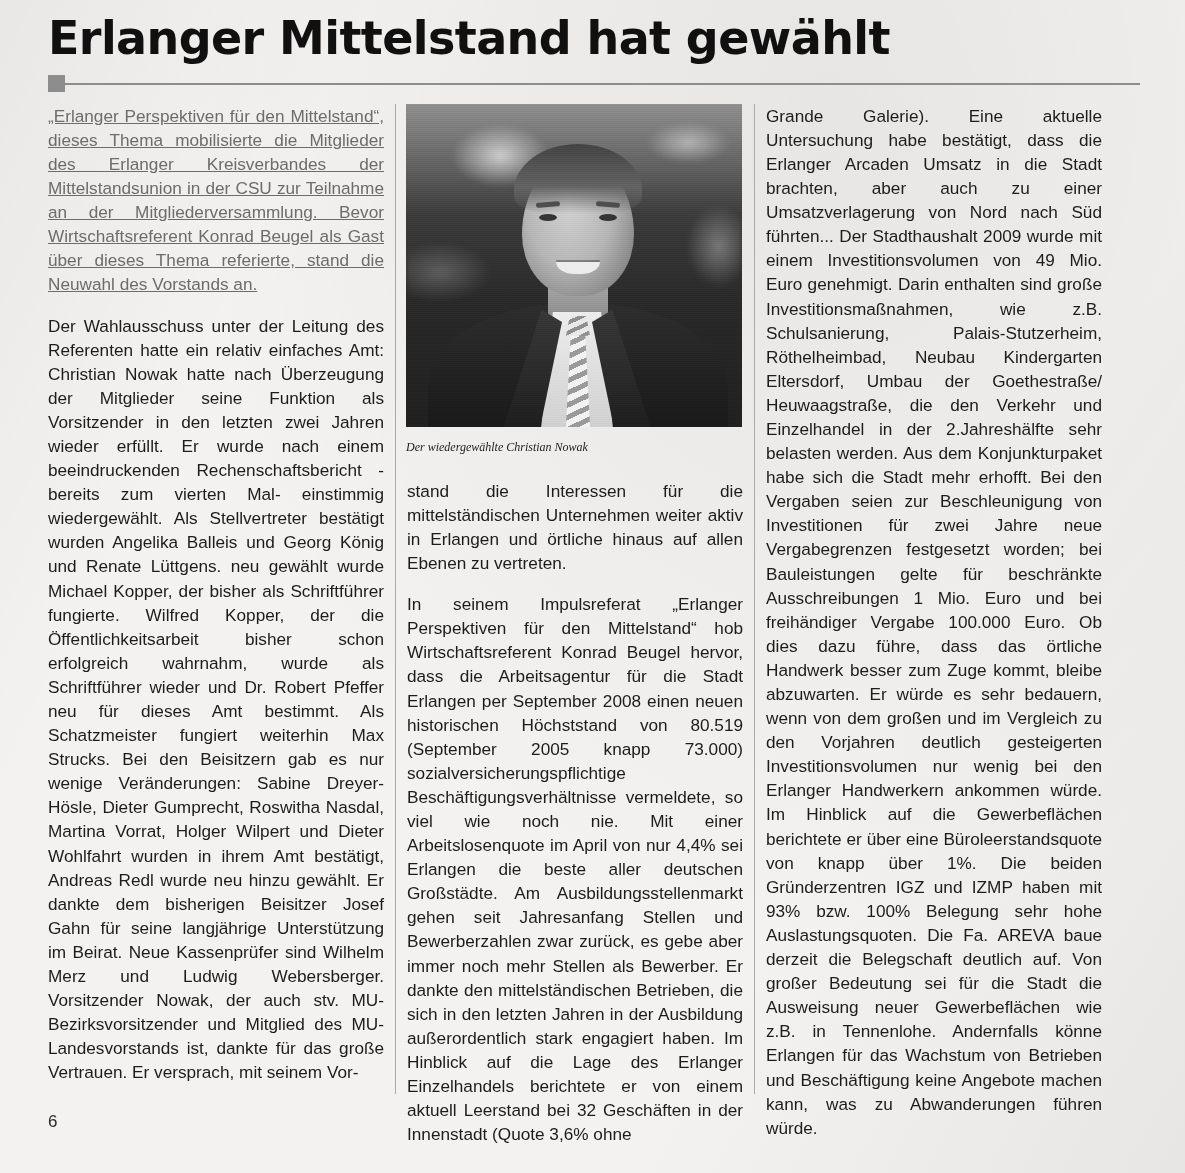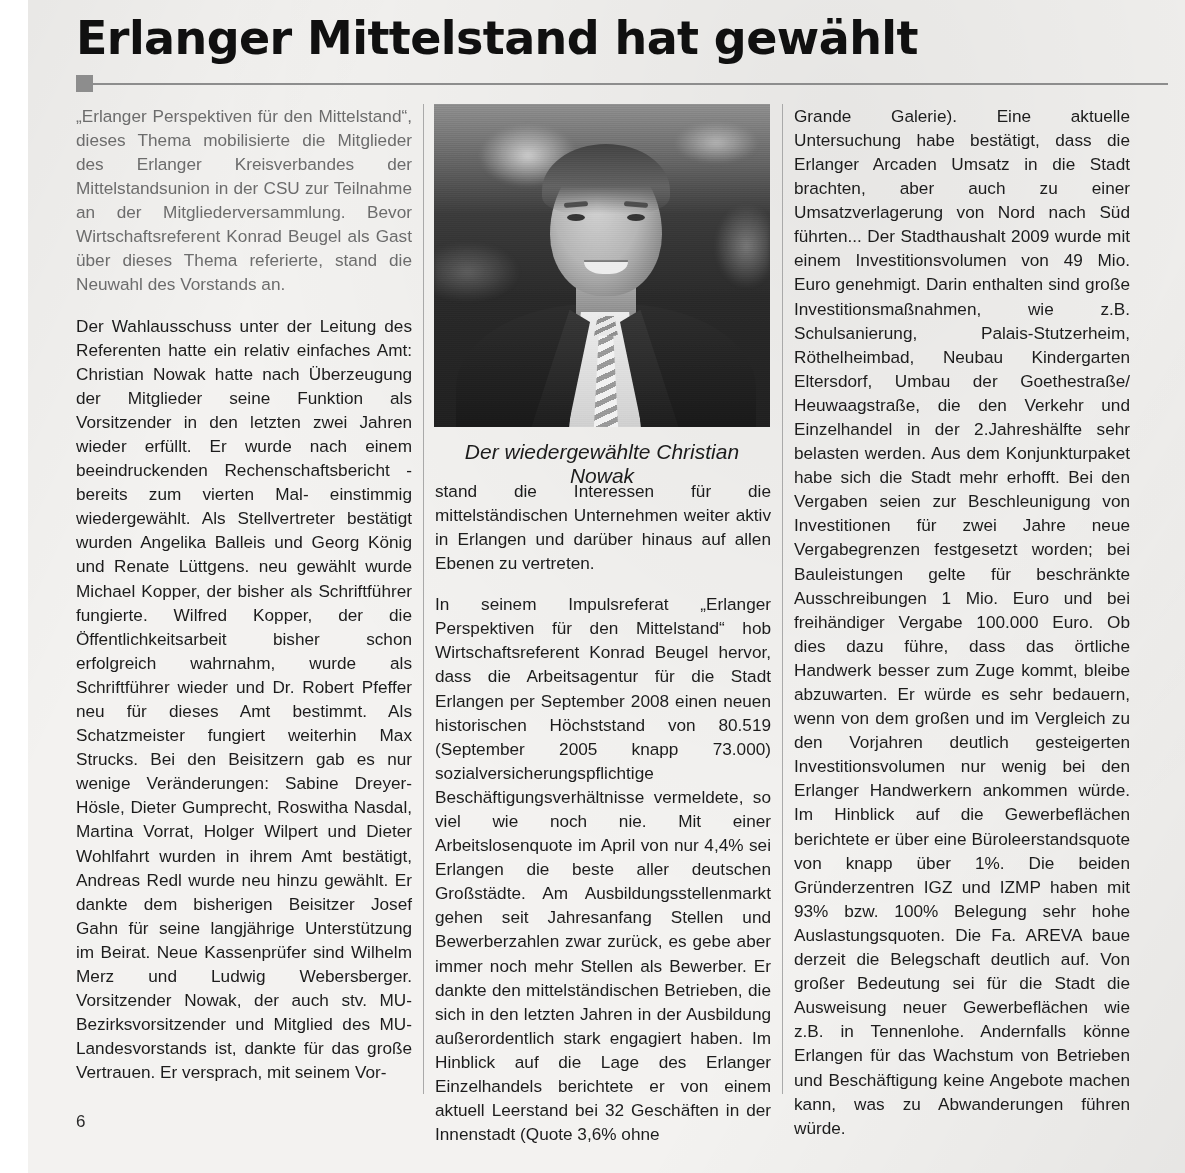--- a/index.html
+++ b/index.html
@@ -18,21 +18,20 @@
   
   .page {
     position: absolute;
     inset: 0;
     background:
       linear-gradient(115deg, rgba(0,0,0,0.045) 0%, rgba(0,0,0,0) 22%),
       linear-gradient(300deg, rgba(0,0,0,0.05) 0%, rgba(0,0,0,0) 30%),
       radial-gradient(ellipse at 70% 10%, rgba(0,0,0,0.05), rgba(0,0,0,0) 55%),
       #f3f2f0;
     padding: 0;
-    margin-left: 28px;
   }
   .inner {
     position: absolute;
     left: 48px;
     top: 8px;
     width: 1092px;
     height: 1150px;
   }
 
   
@@ -100,20 +99,21 @@
     font-family: "Liberation Sans", sans-serif;
     font-size: 17.2px;
     line-height: 24.1px;
     text-align: justify;
     margin: 0 0 17px 0;
     color: #1c1c1c;
     hyphens: manual;
   }
   p.lead {
     color: #6c6c6c;
+    text-decoration: underline;
   }
 
   
   .photo-wrap {
     position: absolute;
     left: 358px;
     top: 0px;
     width: 336px;
   }
   .photo {
@@ -218,25 +218,25 @@
     border-radius: 0 0 22px 22px / 0 0 14px 14px;
     box-shadow: 0 -2px 0 0 rgba(90,78,68,0.55);
   }
   .photo .grain {
     position: absolute; inset: 0;
     background-image:
       repeating-linear-gradient(0deg, rgba(255,255,255,0.035) 0px, rgba(255,255,255,0.035) 1px, rgba(0,0,0,0.035) 1px, rgba(0,0,0,0.035) 2px);
     mix-blend-mode: overlay;
   }
   .caption {
-    font-family: Liberation Sans, sans-serif;
+    font-family: Liberation Serif, serif;
     font-style: italic;
-    font-size: 21px;
+    font-size: 12px;
     color: #1c1c1c;
-    text-align: center;
+    text-align: left;
     margin-top: 13px;
   }
   .col2-after-photo { margin-top: 375px; }
 
   
   .pagenum {
     position: absolute;
     left: 48px;
     top: 1112px;
     font-family: "Liberation Sans", sans-serif;
@@ -261,21 +261,21 @@
 
       <div class="col">
         <p class="body lead">„Erlanger Perspektiven für den Mittelstand“, dieses Thema mobilisierte die Mitglieder des Erlanger Kreisverbandes der Mittelstandsunion in der CSU zur Teilnahme an der Mitgliederversammlung. Bevor Wirtschaftsreferent Konrad Beugel als Gast über dieses Thema referierte, stand die Neuwahl des Vorstands an.</p>
         <p class="body">Der Wahlausschuss unter der Leitung des Referenten hatte ein relativ einfaches Amt: Christian Nowak hatte nach Überzeugung der Mitglieder seine Funktion als Vorsitzender in den letzten zwei Jahren wieder erfüllt. Er wurde nach einem beeindruckenden Rechenschaftsbericht -bereits zum vierten Mal- einstimmig wiedergewählt. Als Stellvertreter bestätigt wurden Angelika Balleis und Georg König und Renate Lüttgens. neu gewählt wurde Michael Kopper, der bisher als Schriftführer fungierte. Wilfred Kopper, der die Öffentlichkeitsarbeit bisher schon erfolgreich wahrnahm, wurde als Schriftführer wieder und Dr. Robert Pfeffer neu für dieses Amt bestimmt. Als Schatzmeister fungiert weiterhin Max Strucks. Bei den Beisitzern gab es nur wenige Veränderungen: Sabine Dreyer-Hösle, Dieter Gumprecht, Roswitha Nasdal, Martina Vorrat, Holger Wilpert und Dieter Wohlfahrt wurden in ihrem Amt bestätigt, Andreas Redl wurde neu hinzu gewählt. Er dankte dem bisherigen Beisitzer Josef Gahn für seine langjährige Unterstützung im Beirat. Neue Kassenprüfer sind Wilhelm Merz und Ludwig Webersberger. Vorsitzender Nowak, der auch stv. MU-Bezirksvorsitzender und Mitglied des MU-Landesvorstands ist, dankte für das große Vertrauen. Er versprach, mit seinem Vor-</p>
       </div>
 
       <div class="divider"></div>
 
       <div class="col">
         <div class="col2-after-photo">
-          <p class="body">stand die Interessen für die mittelständischen Unternehmen weiter aktiv in Erlangen und darüber hinaus auf allen Ebenen zu vertreten.</p>
+          <p class="body">stand die Interessen für die mittelständischen Unternehmen weiter aktiv in Erlangen und örtliche hinaus auf allen Ebenen zu vertreten.</p>
           <p class="body">In seinem Impulsreferat „Erlanger Perspektiven für den Mittelstand“ hob Wirtschaftsreferent Konrad Beugel hervor, dass die Arbeitsagentur für die Stadt Erlangen per September 2008 einen neuen historischen Höchststand von 80.519 (September 2005 knapp 73.000) sozialversicherungspflichtige Beschäftigungsverhältnisse vermeldete, so viel wie noch nie. Mit einer Arbeitslosenquote im April von nur 4,4% sei Erlangen die beste aller deutschen Großstädte. Am Ausbildungsstellenmarkt gehen seit Jahresanfang Stellen und Bewerberzahlen zwar zurück, es gebe aber immer noch mehr Stellen als Bewerber. Er dankte den mittelständischen Betrieben, die sich in den letzten Jahren in der Ausbildung außerordentlich stark engagiert haben. Im Hinblick auf die Lage des Erlanger Einzelhandels berichtete er von einem aktuell Leerstand bei 32 Geschäften in der Innenstadt (Quote 3,6% ohne</p>
         </div>
       </div>
 
       <div class="divider"></div>
 
       <div class="col">
         <p class="body">Grande Galerie). Eine aktuelle Untersuchung habe bestätigt, dass die Erlanger Arcaden Umsatz in die Stadt brachten, aber auch zu einer Umsatzverlagerung von Nord nach Süd führten... Der Stadthaushalt 2009 wurde mit einem Investitionsvolumen von 49 Mio. Euro genehmigt. Darin enthalten sind große Investitionsmaßnahmen, wie z.B. Schulsanierung, Palais-Stutzerheim, Röthelheimbad, Neubau Kindergarten Eltersdorf, Umbau der Goethestraße/ Heuwaagstraße, die den Verkehr und Einzelhandel in der 2.Jahreshälfte sehr belasten werden. Aus dem Konjunkturpaket habe sich die Stadt mehr erhofft. Bei den Vergaben seien zur Beschleunigung von Investitionen für zwei Jahre neue Vergabegrenzen festgesetzt worden; bei Bauleistungen gelte für beschränkte Ausschreibungen 1 Mio. Euro und bei freihändiger Vergabe 100.000 Euro. Ob dies dazu führe, dass das örtliche Handwerk besser zum Zuge kommt, bleibe abzuwarten. Er würde es sehr bedauern, wenn von dem großen und im Vergleich zu den Vorjahren deutlich gesteigerten Investitionsvolumen nur wenig bei den Erlanger Handwerkern ankommen würde. Im Hinblick auf die Gewerbeflächen berichtete er über eine Büroleerstandsquote von knapp über 1%. Die beiden Gründerzentren IGZ und IZMP haben mit 93% bzw. 100% Belegung sehr hohe Auslastungsquoten. Die Fa. AREVA baue derzeit die Belegschaft deutlich auf. Von großer Bedeutung sei für die Stadt die Ausweisung neuer Gewerbeflächen wie z.B. in Tennenlohe. Andernfalls könne Erlangen für das Wachstum von Betrieben und Beschäftigung keine Angebote machen kann, was zu Abwanderungen führen würde.</p>
       </div>
 

